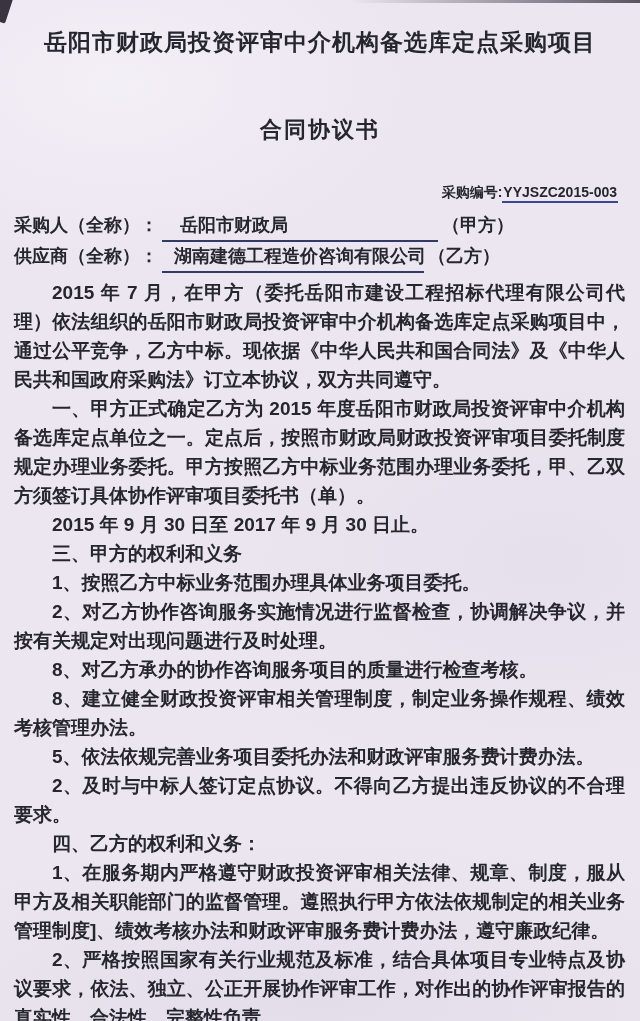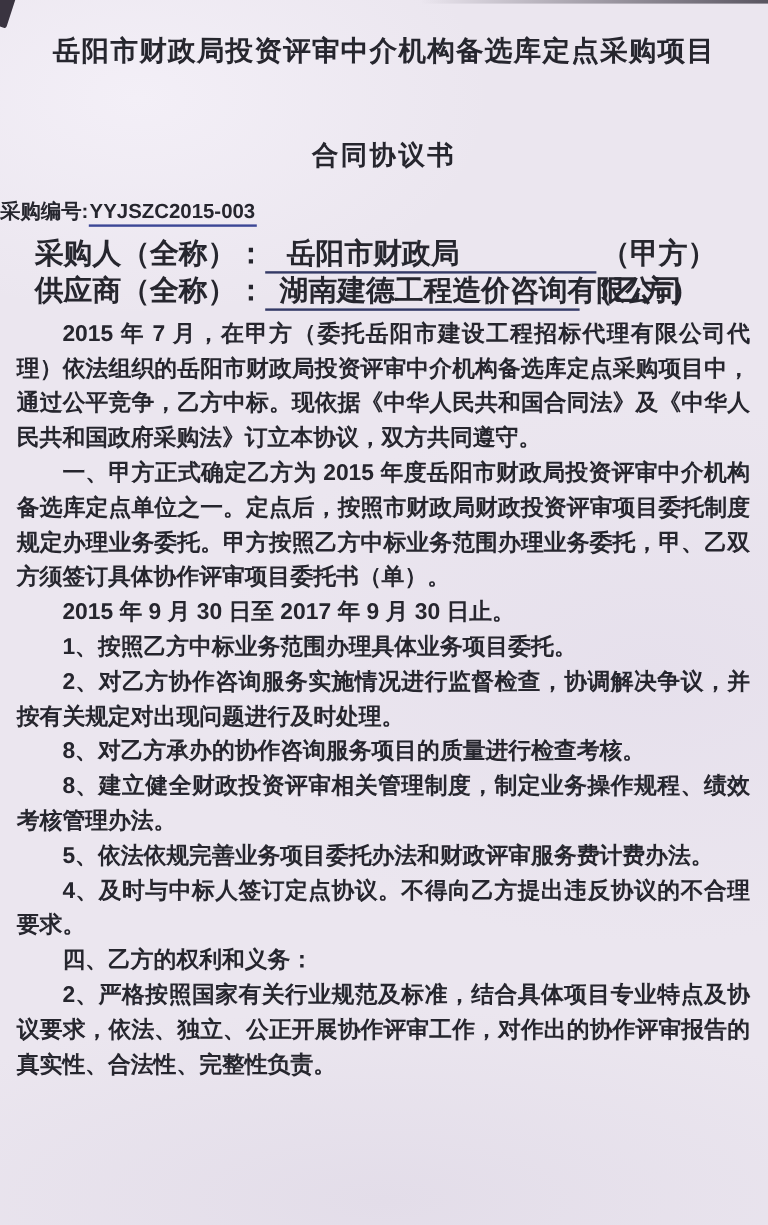--- a/index.html
+++ b/index.html
@@ -55,35 +55,37 @@
   .doc-subtitle {
     margin: 16px;
     padding-top: 47px;
     text-align: center;
     font-size: 22px;
     font-weight: 700;
     letter-spacing: 2px;
     line-height: 1.1;
   }
   .proc-line {
-    margin-top: 23px;
+    margin-top: 42px;
     padding-right: 22px;
-    font-size: 17px;
+    text-align: right;
+    font-size: 14px;
     font-weight: 600;
   }
   .proc-value {
     border-bottom: 2px solid #3c4796;
     padding: 0 1px 1px 1px;
     font-weight: 600;
   }
   .parties {
     margin-top: 9px;
-    padding-left: 29px;
-    font-size: 24px;
+    padding-left: 14px;
+    font-size: 18px;
     font-weight: 600;
+    font-family: Liberation Serif, serif;
   }
   .party-line {
     line-height: 29px;
     white-space: nowrap;
   }
   .party-label {
     display: inline-block;
     min-width: 148px;
   }
   .party-value {
@@ -135,23 +137,25 @@
     </div>
     <div class="party-line supplier">
       <span class="party-label">供应商（全称）：</span><span class="party-value">湖南建德工程造价咨询有限公司</span><span class="party-role">（乙方）</span>
     </div>
   </div>
 
   <div class="doc-body">
     <p>2015 年 7 月，在甲方（委托岳阳市建设工程招标代理有限公司代理）依法组织的岳阳市财政局投资评审中介机构备选库定点采购项目中，通过公平竞争，乙方中标。现依据《中华人民共和国合同法》及《中华人民共和国政府采购法》订立本协议，双方共同遵守。</p>
     <p>一、甲方正式确定乙方为 2015 年度岳阳市财政局投资评审中介机构备选库定点单位之一。定点后，按照市财政局财政投资评审项目委托制度规定办理业务委托。甲方按照乙方中标业务范围办理业务委托，甲、乙双方须签订具体协作评审项目委托书（单）。</p>
     <p>2015 年 9 月 30 日至 2017 年 9 月 30 日止。</p>
+    <p>三、甲方的权利和义务</p>
     <p>1、按照乙方中标业务范围办理具体业务项目委托。</p>
     <p>2、对乙方协作咨询服务实施情况进行监督检查，协调解决争议，并按有关规定对出现问题进行及时处理。</p>
     <p>8、对乙方承办的协作咨询服务项目的质量进行检查考核。</p>
     <p>8、建立健全财政投资评审相关管理制度，制定业务操作规程、绩效考核管理办法。</p>
     <p>5、依法依规完善业务项目委托办法和财政评审服务费计费办法。</p>
-    <p>4、及时与中标人签订定点协议。不得向乙方提出违反协议的不合理要求。</p>
+    <p>2、及时与中标人签订定点协议。不得向乙方提出违反协议的不合理要求。</p>
     <p>四、乙方的权利和义务：</p>
+    <p>1、在服务期内严格遵守财政投资评审相关法律、规章、制度，服从甲方及相关职能部门的监督管理。遵照执行甲方依法依规制定的相关业务管理制度]、绩效考核办法和财政评审服务费计费办法，遵守廉政纪律。</p>
     <p>2、严格按照国家有关行业规范及标准，结合具体项目专业特点及协议要求，依法、独立、公正开展协作评审工作，对作出的协作评审报告的真实性、合法性、完整性负责。</p>
   </div>
 
 </div>
 
 </body></html>

